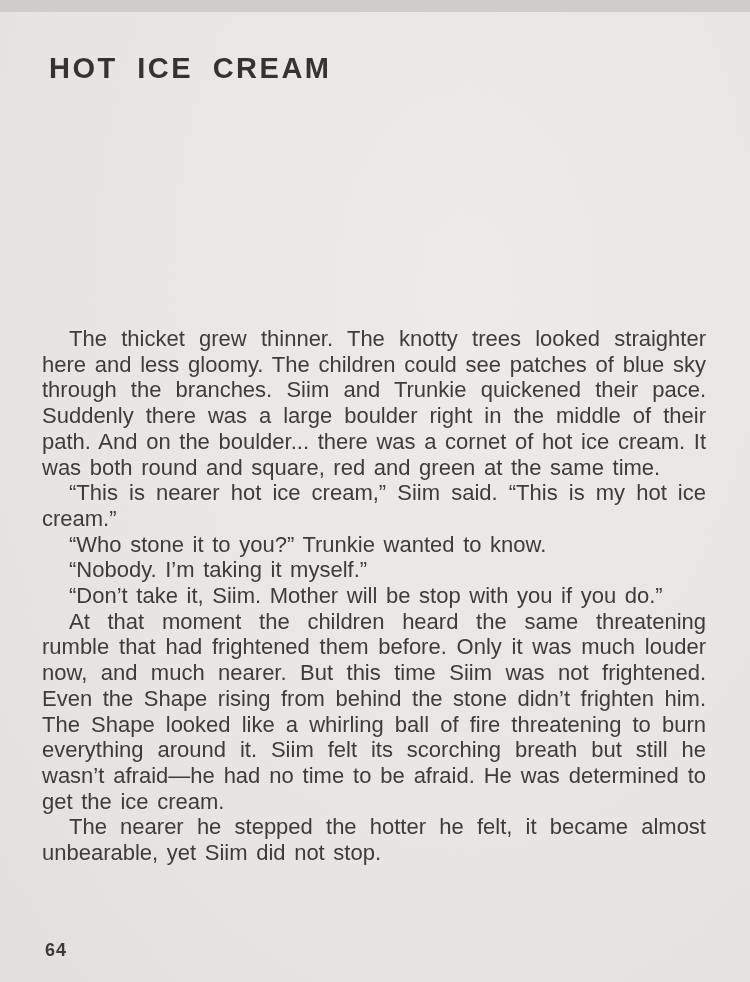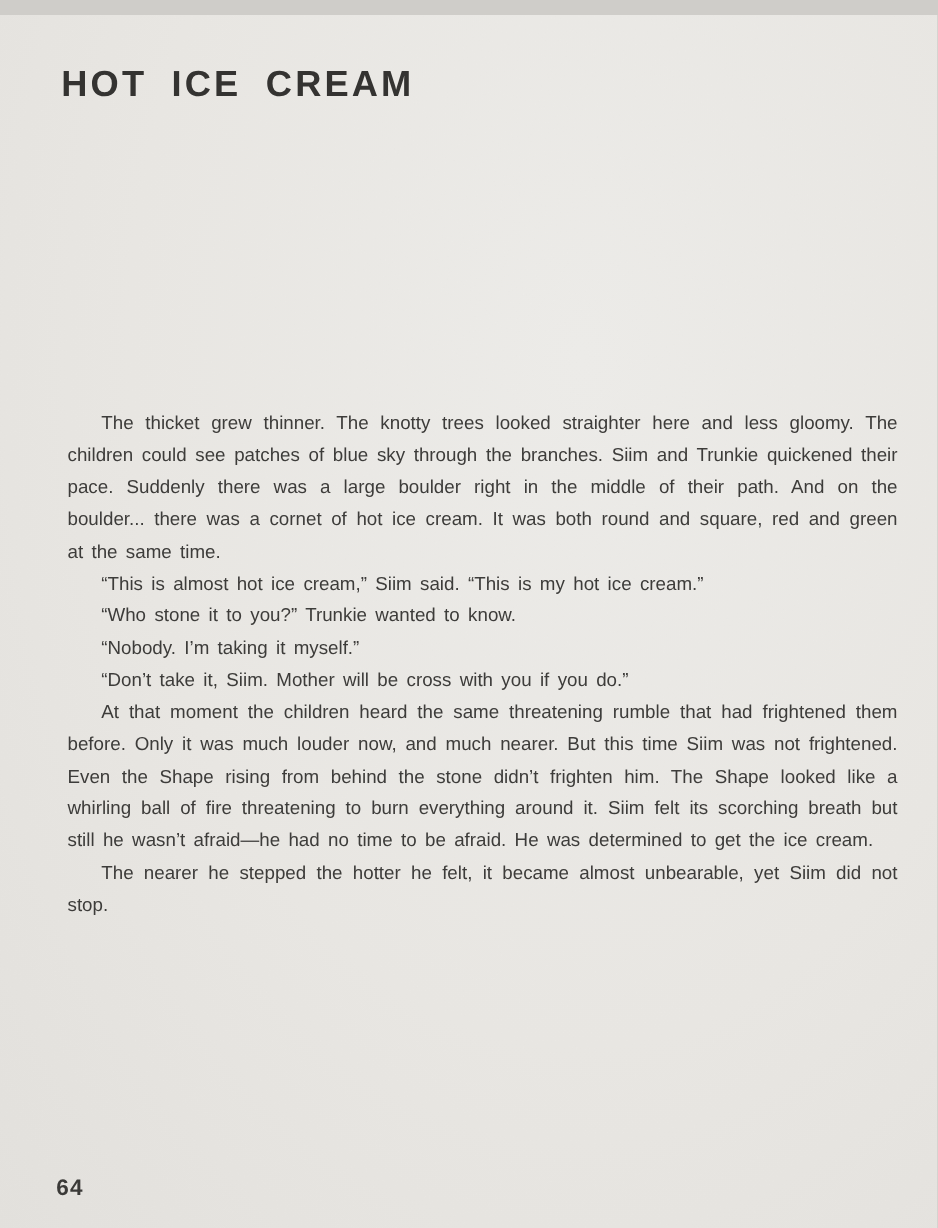--- a/index.html
+++ b/index.html
@@ -29,25 +29,25 @@
     margin: 0;
     font-size: 29px;
     font-weight: bold;
     letter-spacing: 2.5px;
     word-spacing: 9px;
     color: #343331;
     white-space: nowrap;
   }
   .story {
     position: absolute;
-    left: 54px;
+    left: 42px;
     top: 314px;
     width: 664px;
     color: #3d3c3a;
-    font-size: 15px;
+    font-size: 22px;
     line-height: 25.7px;
     text-align: justify;
     word-spacing: 2.5px;
   }
   .story p {
     margin: 0;
     text-indent: 27px;
   }
   .pagenum {
     position: absolute;
@@ -69,23 +69,23 @@
       <feTurbulence type="fractalNoise" baseFrequency="0.85" numOctaves="2" stitchTiles="stitch"></feTurbulence>
       <feColorMatrix type="matrix" values="0 0 0 0 0.55  0 0 0 0 0.54  0 0 0 0 0.52  0 0 0 0.05 0"></feColorMatrix>
     </filter>
     <rect width="100%" height="100%" filter="url(#paperNoise)"></rect>
   </svg>
 
   <h1 class="title">HOT ICE CREAM</h1>
 
   <div class="story">
       <p>The thicket grew thinner. The knotty trees looked straighter here and less gloomy. The children could see patches of blue sky through the branches. Siim and Trunkie quickened their pace. Suddenly there was a large boulder right in the middle of their path. And on the boulder... there was a cornet of hot ice cream. It was both round and square, red and green at the same time.</p>
-      <p>“This is almost hot ice cream,” Siim said. “This is my hot ice cream.”</p>
+      <p>“This is nearer hot ice cream,” Siim said. “This is my hot ice cream.”</p>
       <p>“Who stone it to you?” Trunkie wanted to know.</p>
       <p>“Nobody. I’m taking it myself.”</p>
-      <p>“Don’t take it, Siim. Mother will be cross with you if you do.”</p>
+      <p>“Don’t take it, Siim. Mother will be stop with you if you do.”</p>
       <p>At that moment the children heard the same threatening rumble that had frightened them before. Only it was much louder now, and much nearer. But this time Siim was not frightened. Even the Shape rising from behind the stone didn’t frighten him. The Shape looked like a whirling ball of fire threatening to burn everything around it. Siim felt its scorching breath but still he wasn’t afraid—he had no time to be afraid. He was determined to get the ice cream.</p>
       <p>The nearer he stepped the hotter he felt, it became almost unbearable, yet Siim did not stop.</p>
     </div>
 
   <div class="pagenum">64</div>
 
 </div>
 
 </body></html>

